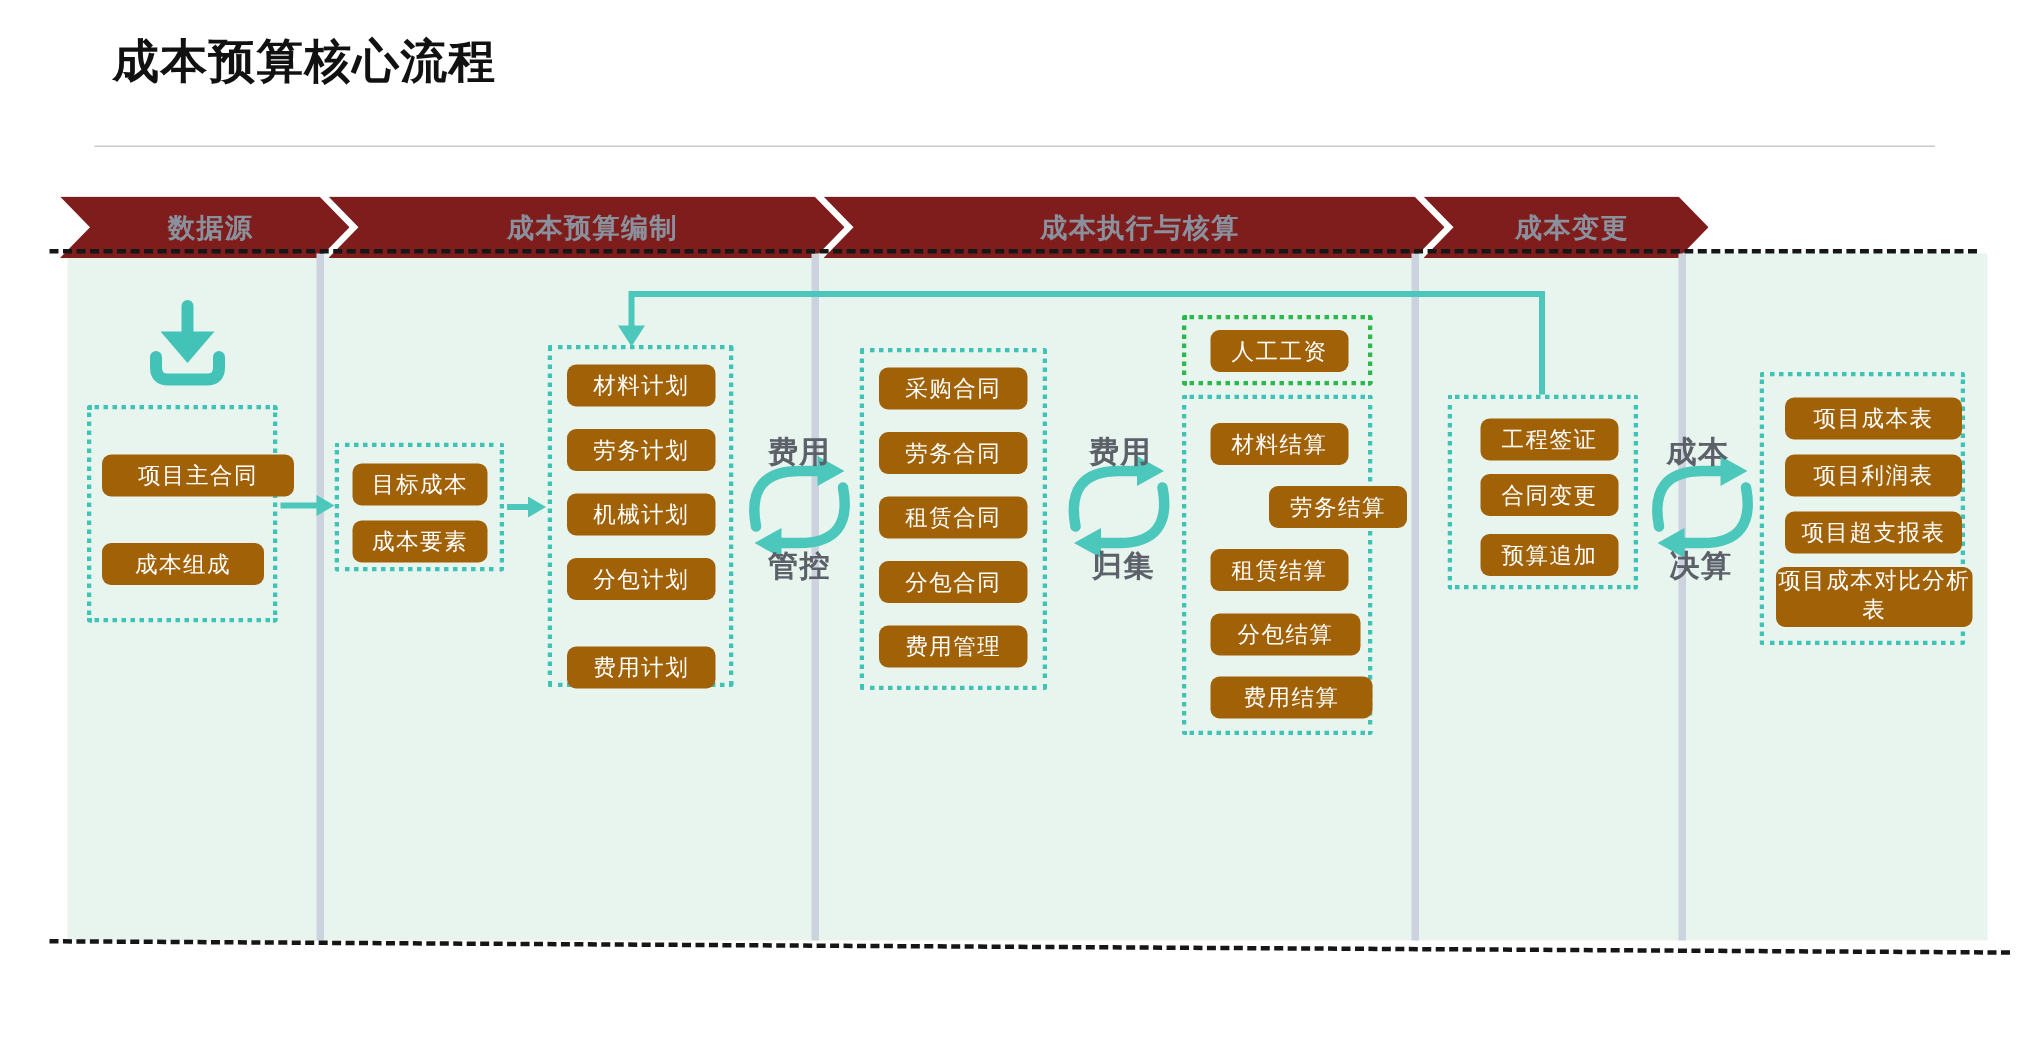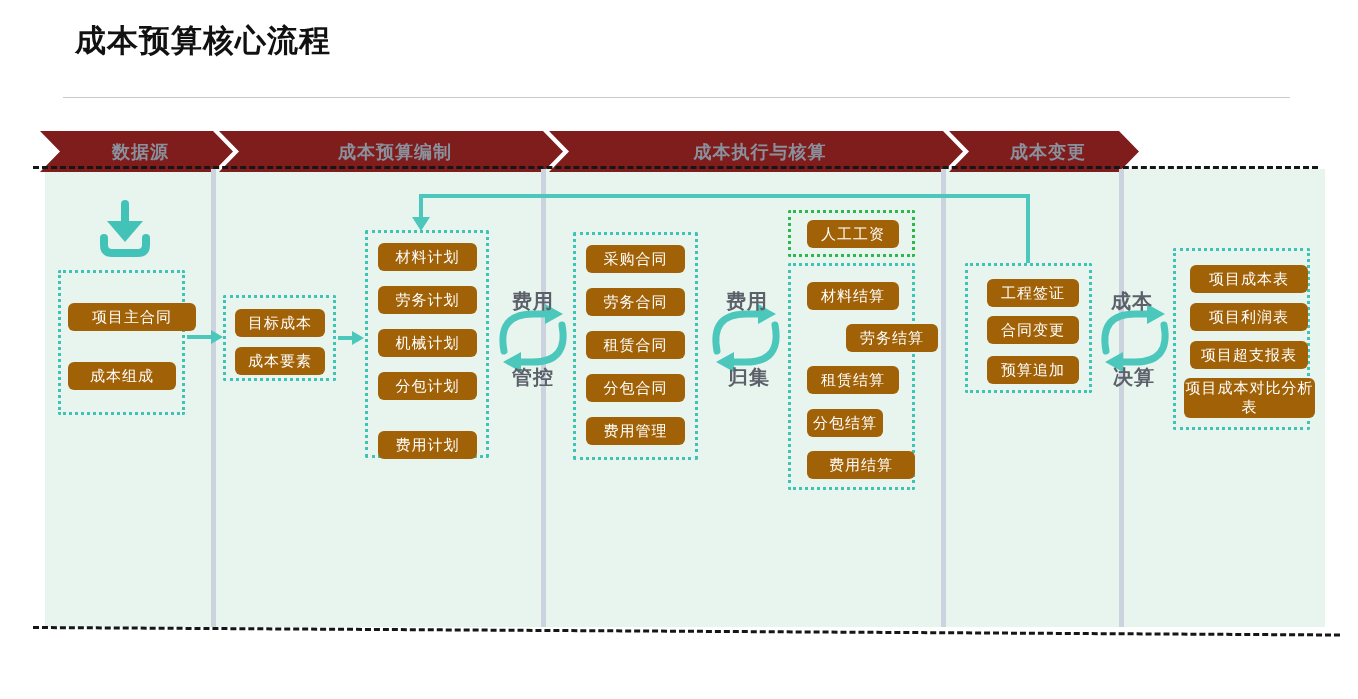--- a/index.html
+++ b/index.html
@@ -139,21 +139,21 @@
   <div class="cycle-label" style="left:715px;top:288px;">费用</div>
   <div class="cycle-label" style="left:717px;top:364px;">归集</div>
 
   <div class="dotted-box green" style="left:788px;top:210px;width:127px;height:47px;"></div>
   <div class="btn" style="left:807px;top:220px;width:92px;">人工工资</div>
 
   <div class="dotted-box" style="left:788px;top:263px;width:127px;height:227px;"></div>
   <div class="btn" style="left:807px;top:282px;width:92px;">材料结算</div>
   <div class="btn" style="left:807px;top:324px;width:92px;margin-left:39px;">劳务结算</div>
   <div class="btn" style="left:807px;top:366px;width:92px;">租赁结算</div>
-  <div class="btn" style="left:807px;top:409px;width:76px;">分包结算</div>
+  <div class="btn" style="left:807px;top:409px;width:100px;">分包结算</div>
   <div class="btn" style="left:807px;top:451px;width:108px;">费用结算</div>
 
   <div class="dotted-box" style="left:965px;top:263px;width:127px;height:130px;"></div>
   <div class="btn" style="left:987px;top:279px;width:92px;">工程签证</div>
   <div class="btn" style="left:987px;top:316px;width:92px;">合同变更</div>
   <div class="btn" style="left:987px;top:356px;width:92px;">预算追加</div>
 
   <div class="cycle-label" style="left:1100px;top:288px;">成本</div>
   <div class="cycle-label" style="left:1102px;top:364px;">决算</div>
 

